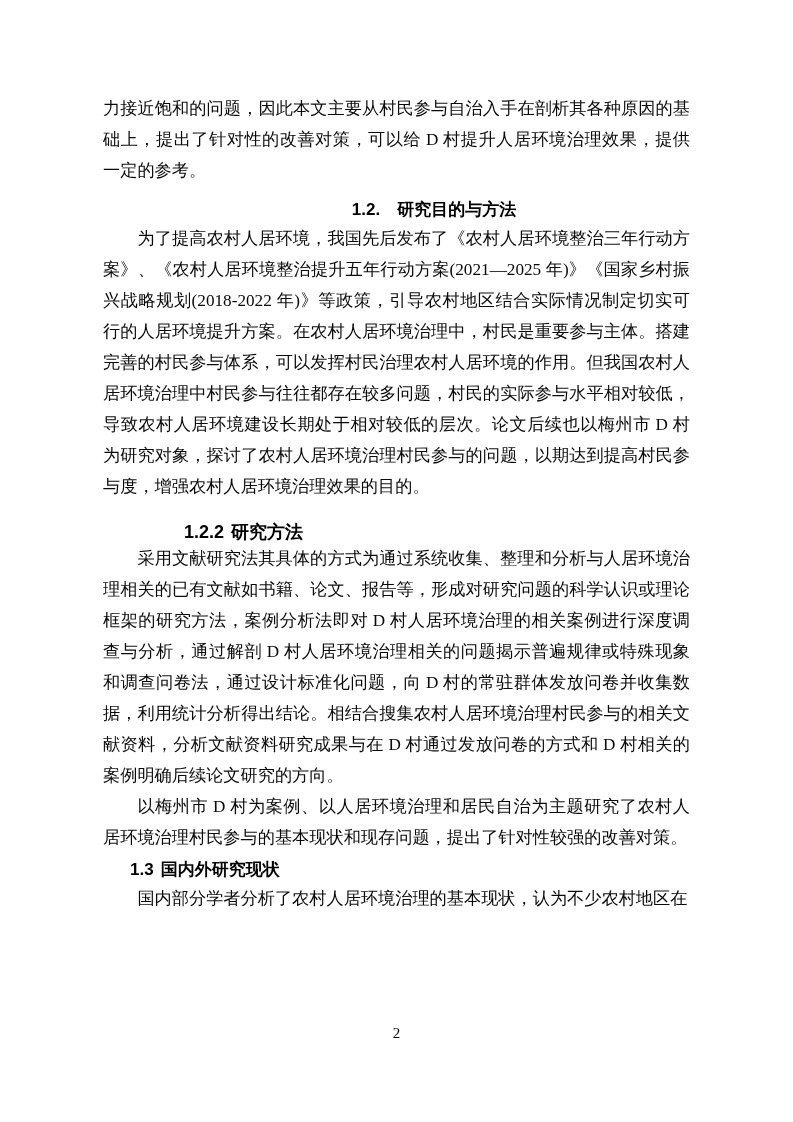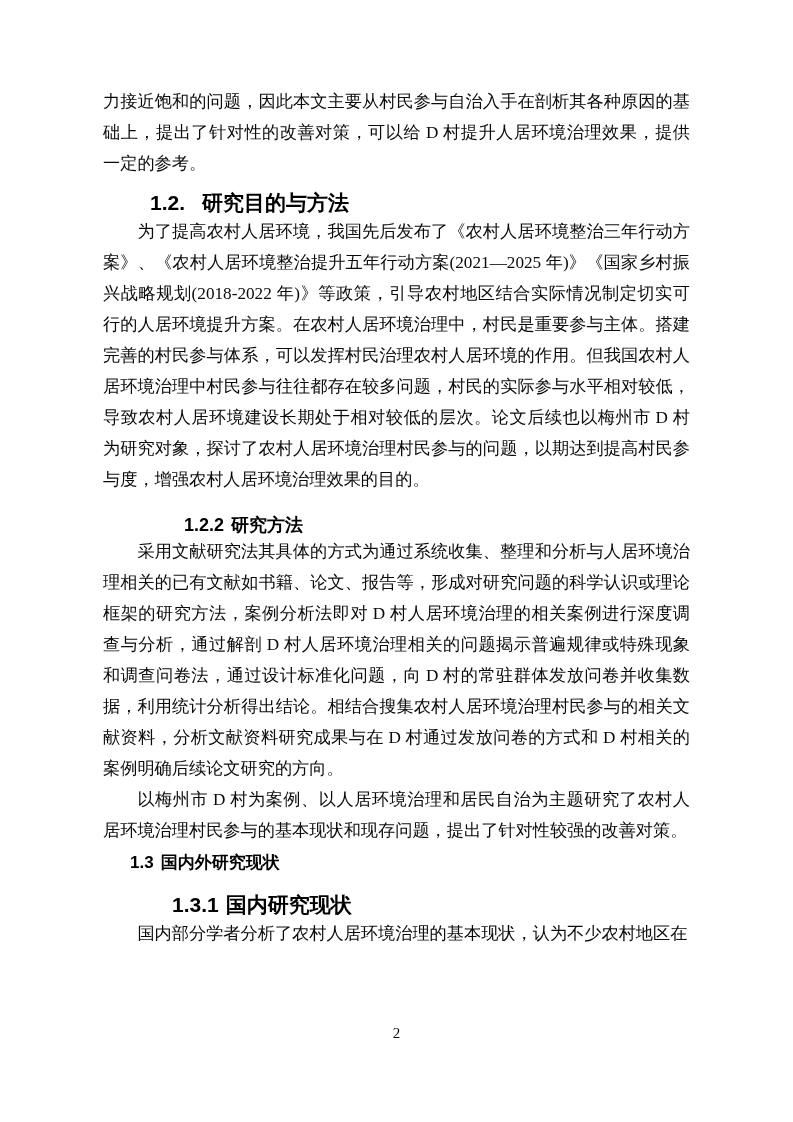--- a/index.html
+++ b/index.html
@@ -12,42 +12,42 @@
     width: 793px;
     height: 1122px;
     background: #ffffff;
     overflow: hidden;
     color: #000000;
     font-family: "Liberation Serif", "DejaVu Serif", serif;
   }
   .content {
     position: absolute;
     left: 103px;
-    top: 86px;
+    top: 93px;
     width: 587px;
   }
   p.body {
     margin: 0;
     font-size: 17.2px;
     line-height: 31px;
     text-align: justify;
     text-justify: inter-character;
     color: #0a0a0a;
   }
   p.body.indent { text-indent: 2em; }
   p.body.cont   { text-indent: 0; }
 
   h2, h3 {
     font-family: "Liberation Sans", "DejaVu Sans", sans-serif;
     font-weight: bold;
     color: #000000;
     margin: 0;
     white-space: nowrap;
   }
-  .h2-12  { font-size: 21px; line-height: 26px; margin: 11px 0 0 47px; }
+  .h2-12  { font-size: 17px; line-height: 26px; margin: 11px 0 0 75px; text-align: center; }
   .h3-121 { font-size: 18px; line-height: 22px; margin: 16px 0 0 81px; }
   .p-purpose { margin-top: 4px; }
   .h3-122 { font-size: 18px; line-height: 22px; margin: 19px 0 0 81px; }
   .p-methods { margin-top: 6px; }
   .p-summary { margin-top: 2px; }
   .h2-13  { font-size: 17px; line-height: 26px; margin: 4px 0 0 27px; }
   .h3-131 { font-size: 21px; line-height: 26px; margin: 16px 0 0 69px; }
   .p-domestic { margin-top: 8px; }
 
   .num-gap-wide   { margin-right: 17px; }
@@ -85,22 +85,19 @@
     </h3>
 
     <p class="body indent p-methods">采用文献研究法其具体的方式为通过系统收集、整理和分析与人居环境治理相关的已有文献如书籍、论文、报告等，形成对研究问题的科学认识或理论框架的研究方法，案例分析法即对 D 村人居环境治理的相关案例进行深度调查与分析，通过解剖 D 村人居环境治理相关的问题揭示普遍规律或特殊现象和调查问卷法，通过设计标准化问题，向 D 村的常驻群体发放问卷并收集数据，利用统计分析得出结论。相结合搜集农村人居环境治理村民参与的相关文献资料，分析文献资料研究成果与在 D 村通过发放问卷的方式和 D 村相关的案例明确后续论文研究的方向。</p>
 
     <p class="body indent p-summary">以梅州市 D 村为案例、以人居环境治理和居民自治为主题研究了农村人居环境治理村民参与的基本现状和现存问题，提出了针对性较强的改善对策。</p>
 
     <h2 class="h2-13">
       <span class="num-gap-narrow">1.3</span><span>国内外研究现状</span>
     </h2>
 
-    <h3 class="h3-131">
-      <span class="num-gap-narrow">1.3.1</span><span>国内研究现状</span>
-    </h3>
 
     <p class="body indent p-domestic">国内部分学者分析了农村人居环境治理的基本现状，认为不少农村地区在</p>
 
   </div>
 
   <div class="page-number">2</div>
 </div>
 
 </body></html>

